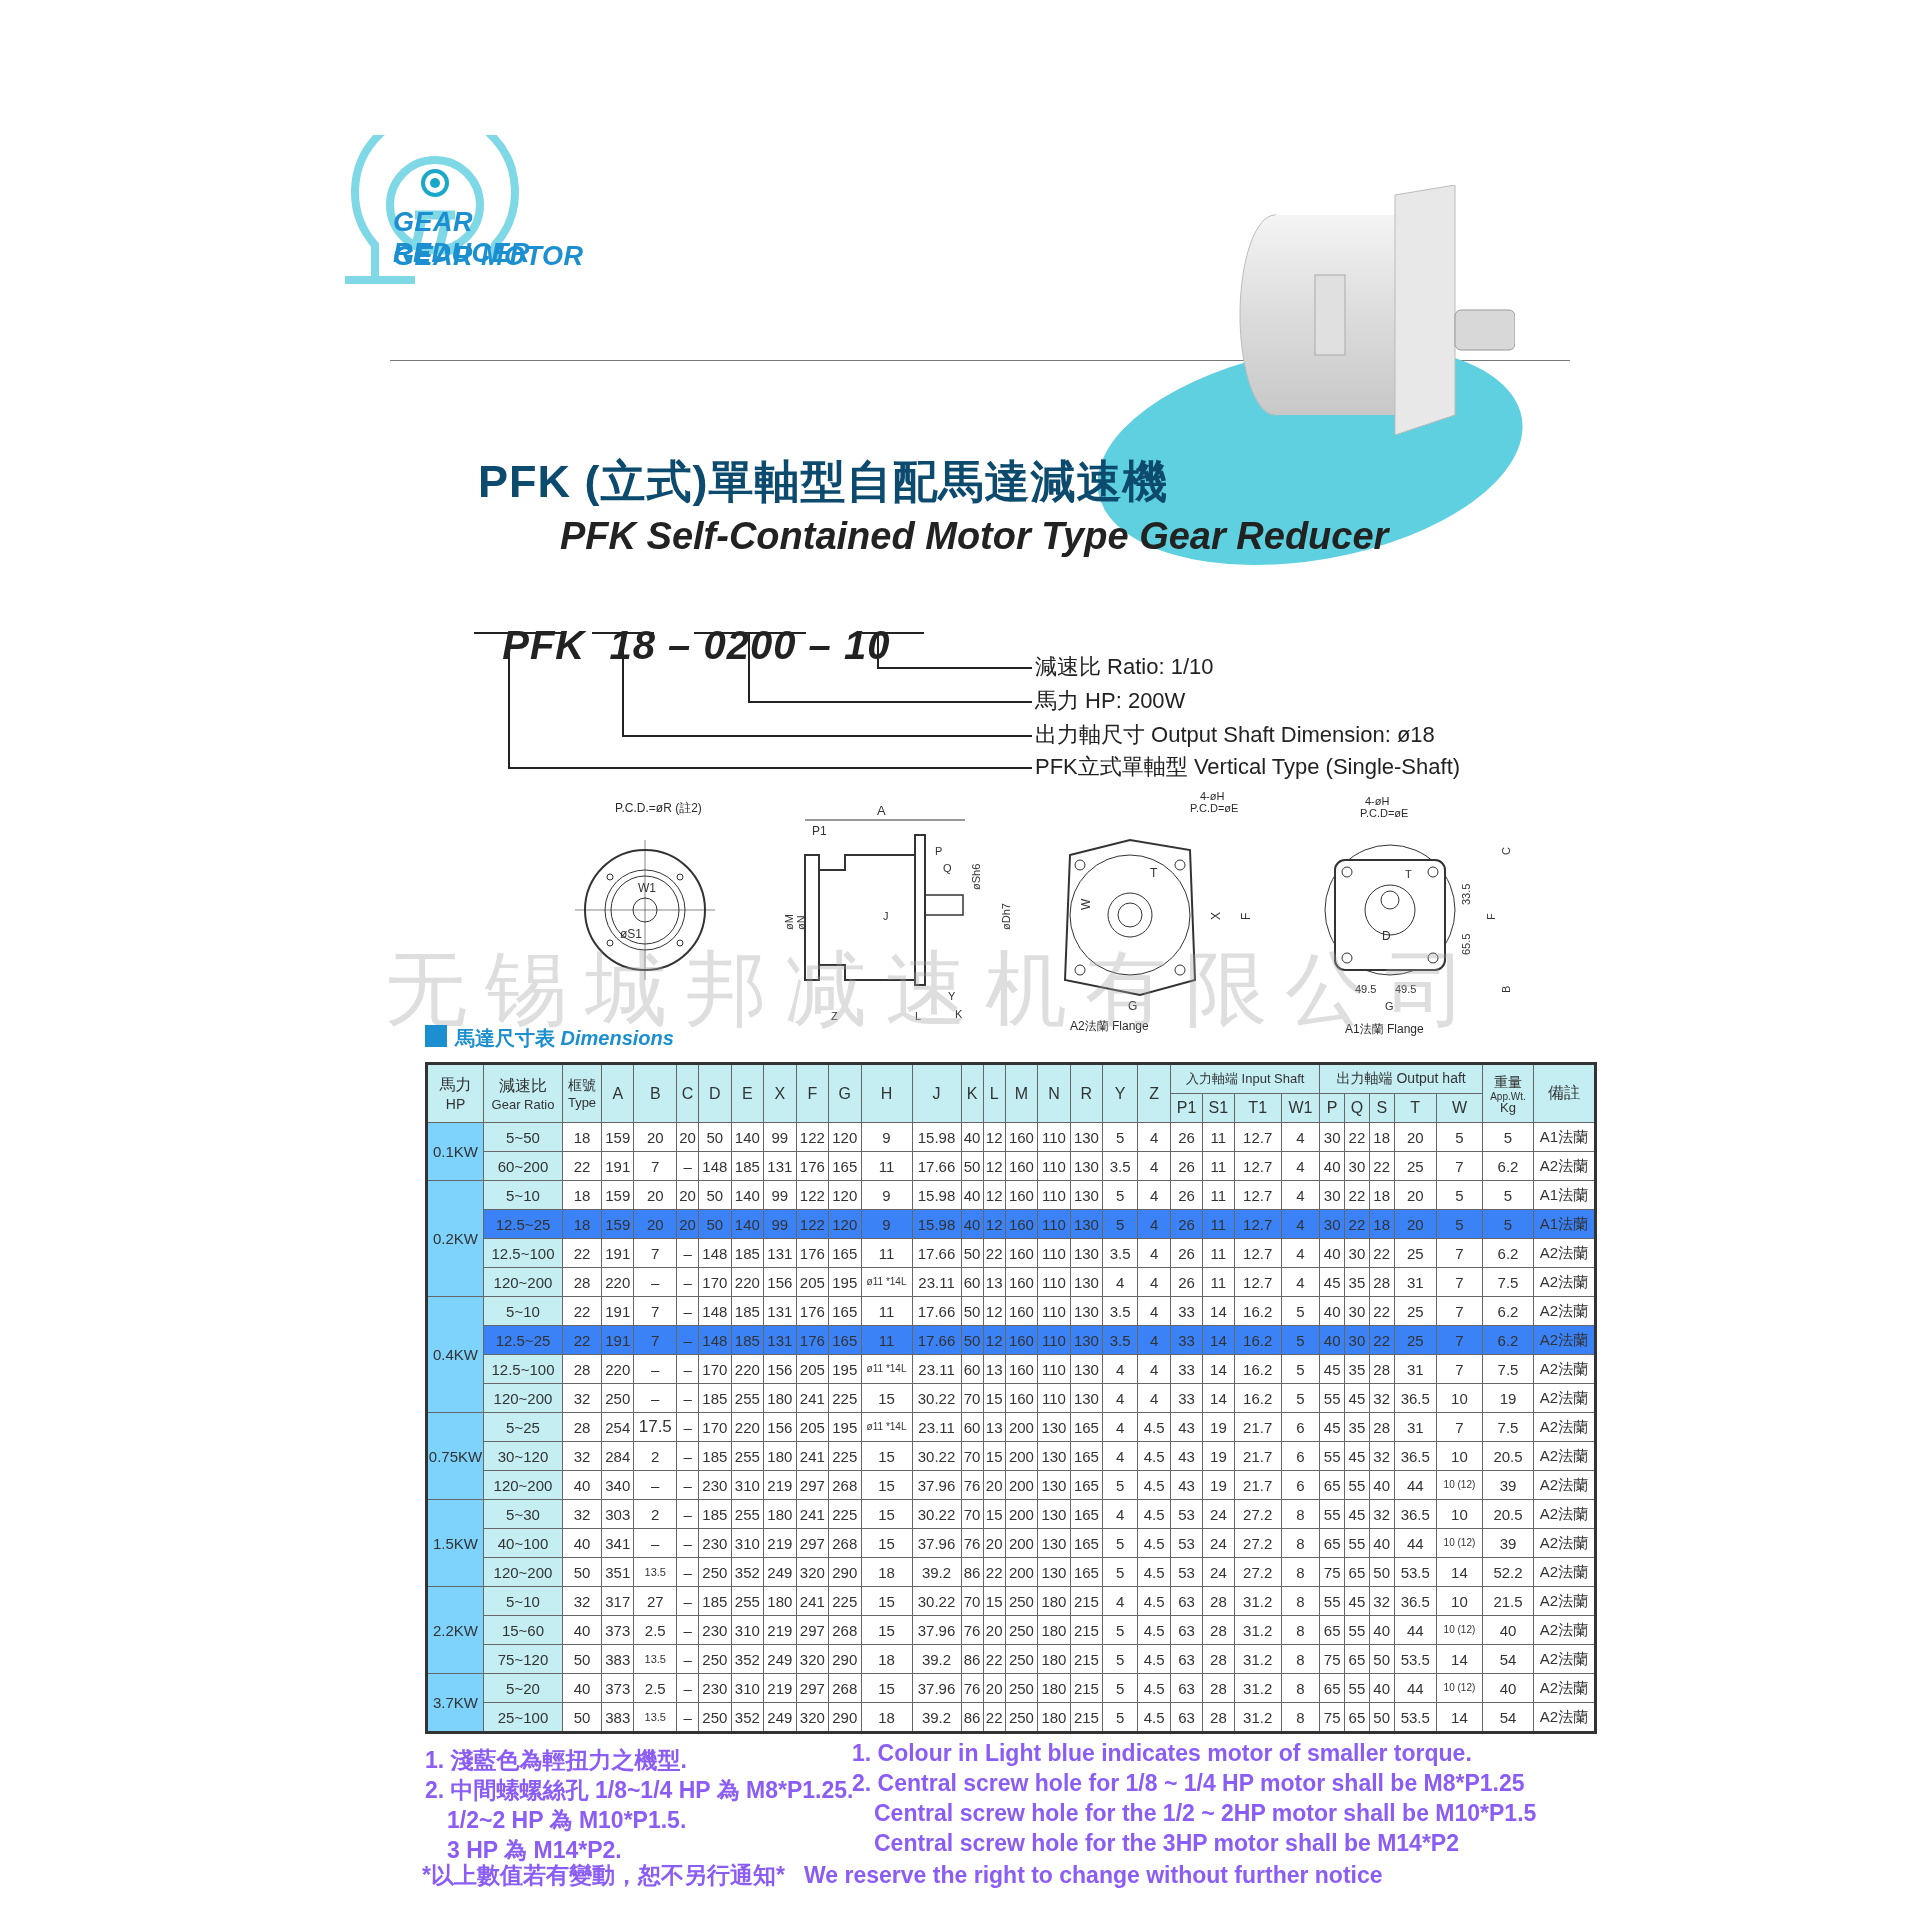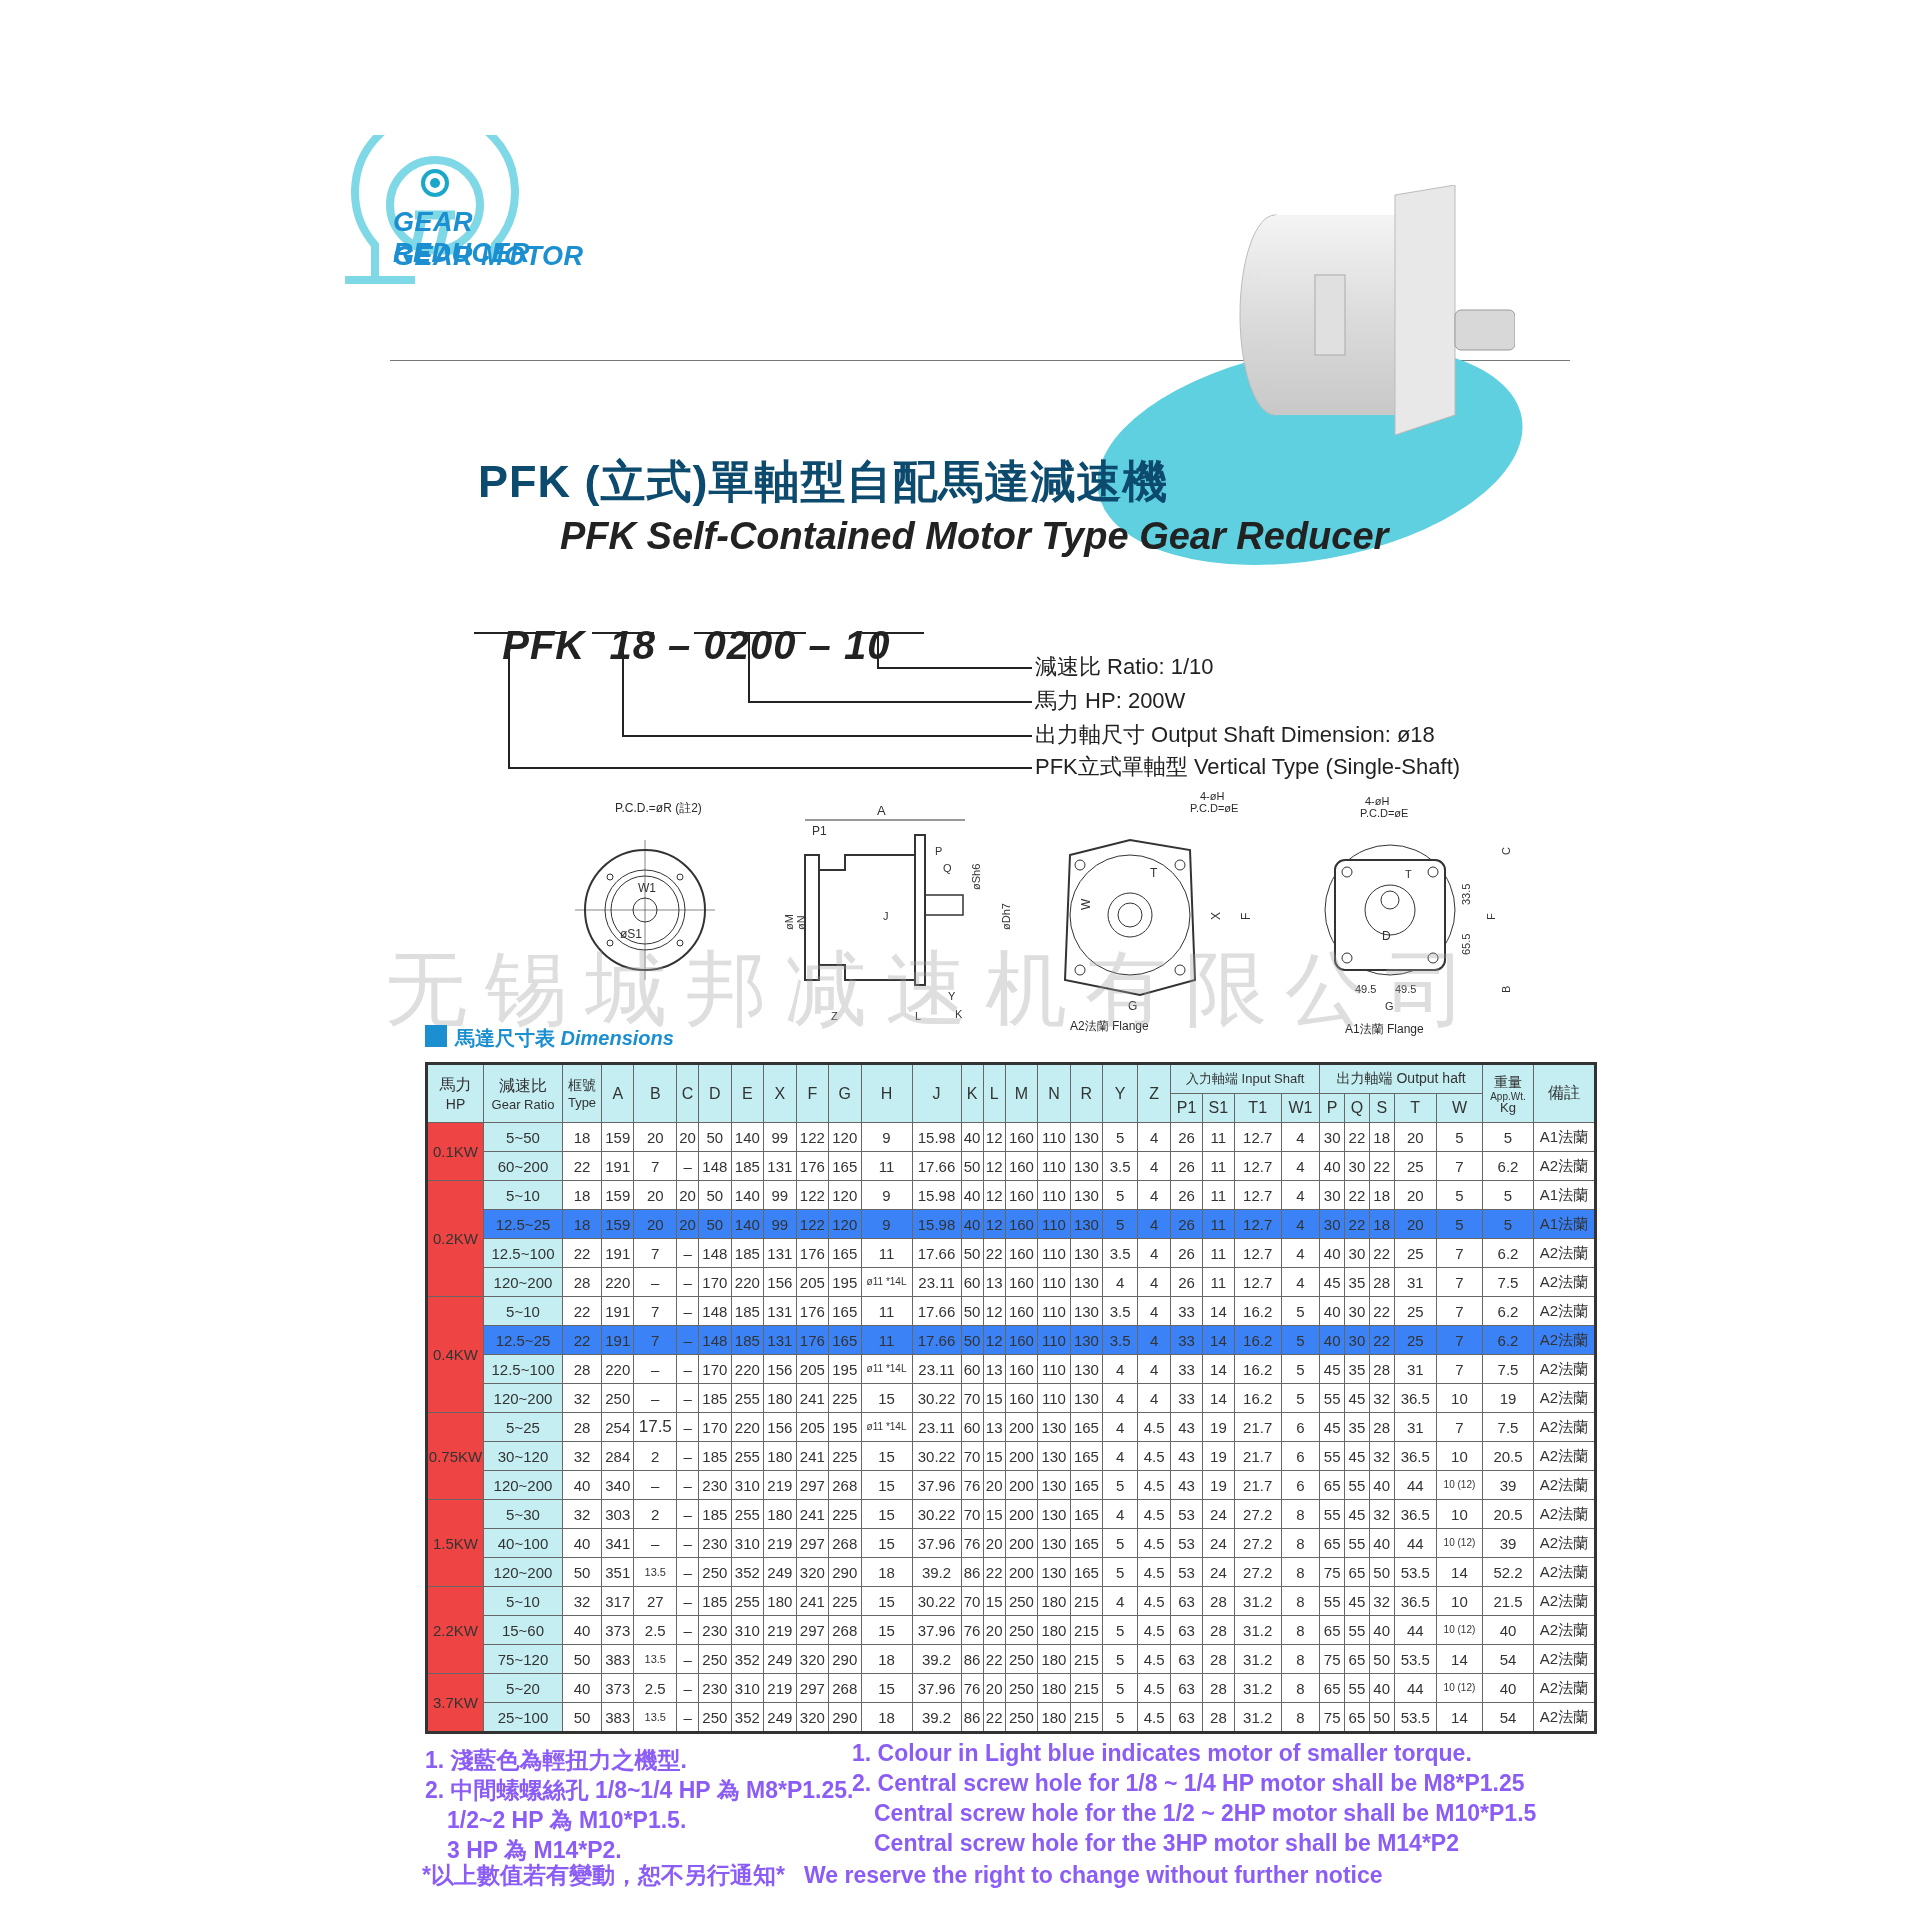--- a/index.html
+++ b/index.html
@@ -14,21 +14,21 @@
   .legend-line{position:absolute;background:#222;}
   .legend-label{position:absolute;font-size:22px;color:#222;white-space:nowrap;}
   .section{font-size:20px;font-weight:bold;color:#1b8fd0;}
   .section .sq{display:inline-block;width:22px;height:22px;background:#1b8fd0;margin-right:8px;vertical-align:-2px;}
   .section .en{font-style:italic;}
   .watermark{position:absolute;left:385px;top:935px;font-size:82px;color:rgba(160,160,160,0.35);letter-spacing:18px;white-space:nowrap;font-family:"DejaVu Sans",sans-serif;}
   table.dim{position:absolute;left:342px;top:1062px;border-collapse:collapse;font-size:15px;color:#333;}
   table.dim td, table.dim th{border:1px solid #666;padding:0;text-align:center;height:28px;white-space:nowrap;font-weight:normal;}
   table.dim th{background:#c4eef2;font-size:16px;}
   table.dim{border:3px solid #333;padding-left:36px;}
-  td.hp{background:#ef4444;text-align:left;padding-left:2px;margin-top:16px;}
+  td.hp{background:#7dd3fc;text-align:left;padding-left:2px;margin-top:16px;}
   td.ratio{background:#c4eef2;}
   tr.hl td{background:#3b82f6;}
   .small{font-size:10px;line-height:10px;}
   .notes{position:absolute;font-size:23px;color:#8b5cf6;line-height:30px;white-space:nowrap;font-weight:bold;}
   .drawing{position:absolute;}
   .photo{position:absolute;}
 </style>
 </head>
 <body>
 

